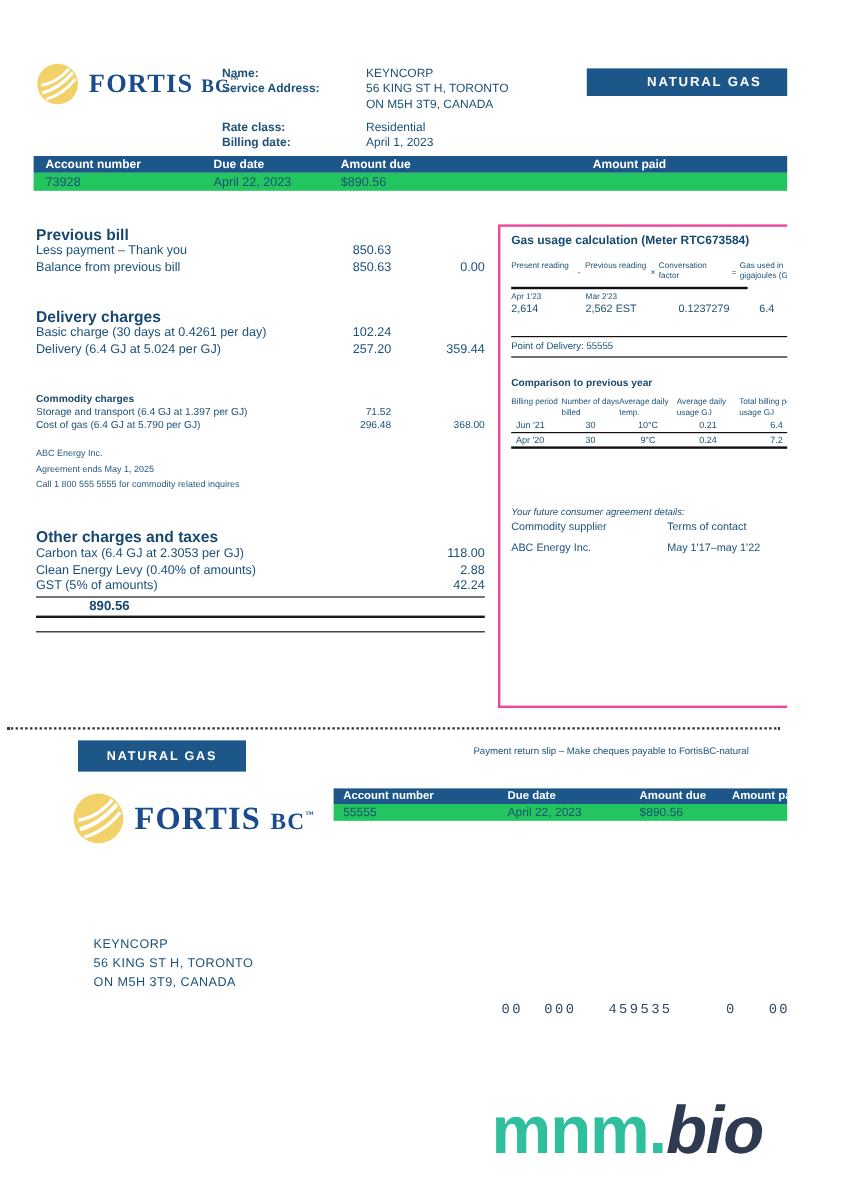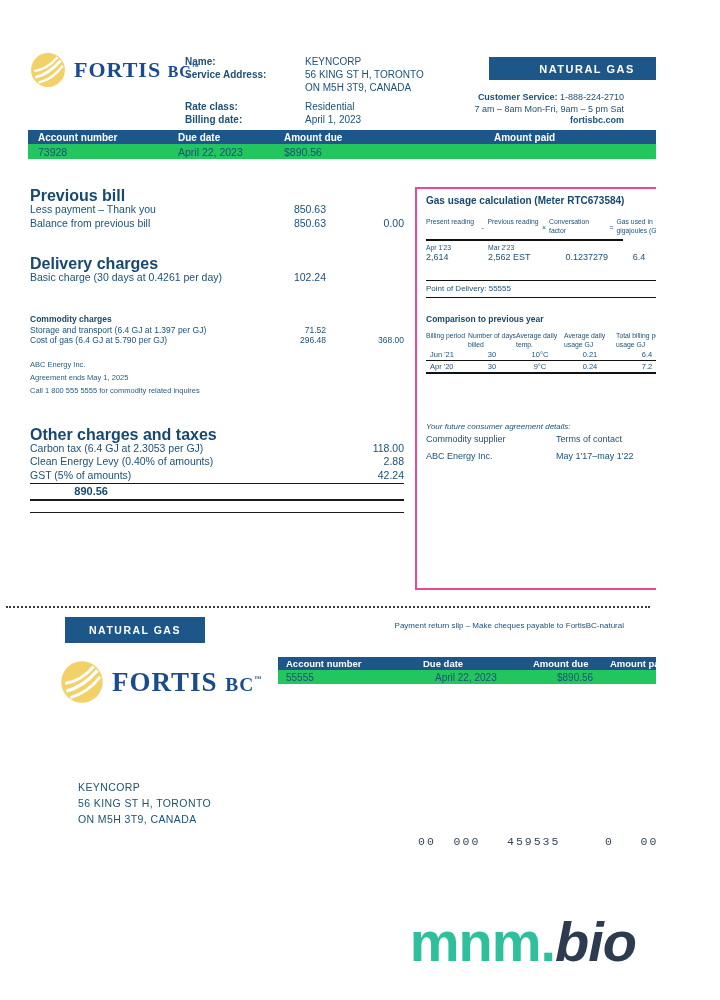--- a/index.html
+++ b/index.html
@@ -35,29 +35,29 @@
   .acct{position:absolute;left:28px;top:130px;width:664px;}
   .acct-head{display:flex;background:#1d5689;color:#fff;font-weight:bold;font-size:10px;height:14px;align-items:center;justify-content:flex-end;}
   .acct-row{display:flex;background:#22c55e;font-size:10.5px;height:15px;align-items:center;}
   .acct .c1{width:150px;padding-left:10px;box-sizing:border-box;}
   .acct .c2{width:106px;}
   .acct .c3{width:180px;}
   .acct .c4{flex:1;padding-left:30px;box-sizing:border-box;}
 
   .slip-table{position:absolute;left:278px;top:657px;width:412px;}
   .slip-table .acct-head{font-size:9.5px;height:13px;}
-  .slip-table .acct-row{font-size:10px;height:14px;gap:12px;}
+  .slip-table .acct-row{font-size:10px;height:14px;}
   .slip-table .c1{width:145px;padding-left:8px;box-sizing:border-box;}
   .slip-table .c2{width:110px;}
   .slip-table .c3{width:77px;}
   .slip-table .c4{flex:1;}
 
   
   .charges{position:absolute;left:30px;top:189px;width:374px;}
-  .sec-title{font-weight:bold;font-size:16px;line-height:14px;color:#17486f;}
+  .sec-title{font-weight:bold;font-size:13px;line-height:14px;color:#17486f;}
   .crow{display:flex;font-size:10.5px;line-height:13.5px;}
   .clabel{flex:1;}
   .camt{width:70px;text-align:right;}
   .ctot{width:78px;text-align:right;}
   .sec-delivery{margin-top:27px;}
   .sec-commodity{margin-top:29px;}
   .sec-commodity .sec-title{font-size:8.5px;line-height:11px;}
   .sec-commodity .crow{font-size:8.5px;line-height:10.5px;}
   .notes{margin-top:12px;font-size:7.5px;line-height:13px;color:#2a5d82;}
   .sec-other{margin-top:31px;}
@@ -144,25 +144,20 @@
     <div>Rate class:</div>
     <div>Billing date:</div>
   </div>
   <div class="fld values2">
     <div>Residential</div>
     <div>April 1, 2023</div>
   </div>
 
   <div class="badge badge-top">NATURAL GAS</div>
 
-  <div class="cust-service">
-    <div><b>Customer Service:</b> <span>1-888-224-2710</span></div>
-    <div>7 am – 8am Mon-Fri, 9am – 5 pm Sat</div>
-    <div style="font-weight:bold;">fortisbc.com</div>
-  </div>
 
   <div class="acct">
     <div class="acct-head">
       <span class="c1">Account number</span>
       <span class="c2">Due date</span>
       <span class="c3">Amount due</span>
       <span class="c4">Amount paid</span>
     </div>
     <div class="acct-row">
       <span class="c1">73928</span>
@@ -187,20 +182,25 @@
         <span class="ctot">0.00</span>
       </div>
     </div>
 
     <div class="sec sec-delivery">
       <div class="sec-title">Delivery charges</div>
       <div class="crow">
         <span class="clabel">Basic charge (30 days at 0.4261 per day)</span>
         <span class="camt">102.24</span>
         <span class="ctot"></span>
+      </div>
+      <div class="crow">
+        <span class="clabel">Delivery (6.4 GJ at 5.024 per GJ)</span>
+        <span class="camt">257.20</span>
+        <span class="ctot">359.44</span>
       </div>
     </div>
 
     <div class="sec sec-commodity">
       <div class="sec-title">Commodity charges</div>
       <div class="crow">
         <span class="clabel">Storage and transport (6.4 GJ at 1.397 per GJ)</span>
         <span class="camt">71.52</span>
         <span class="ctot"></span>
       </div>

